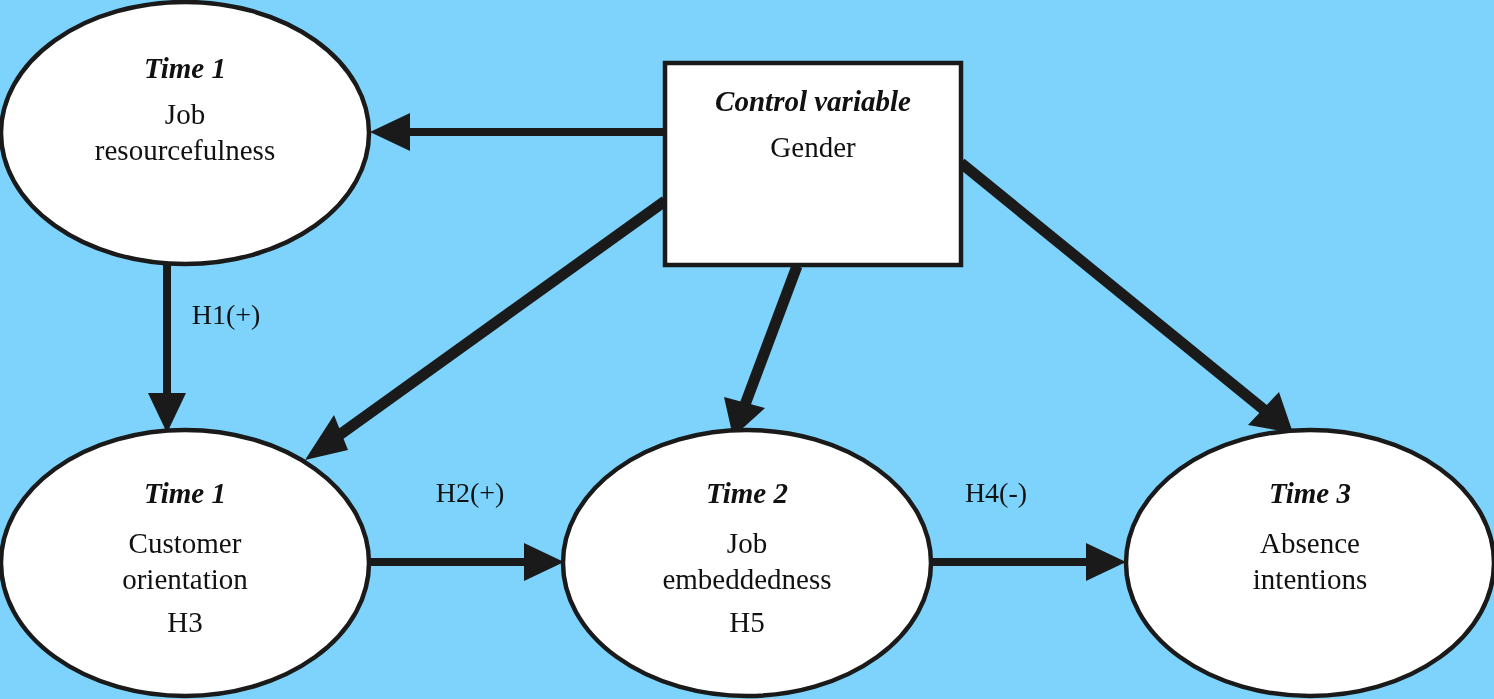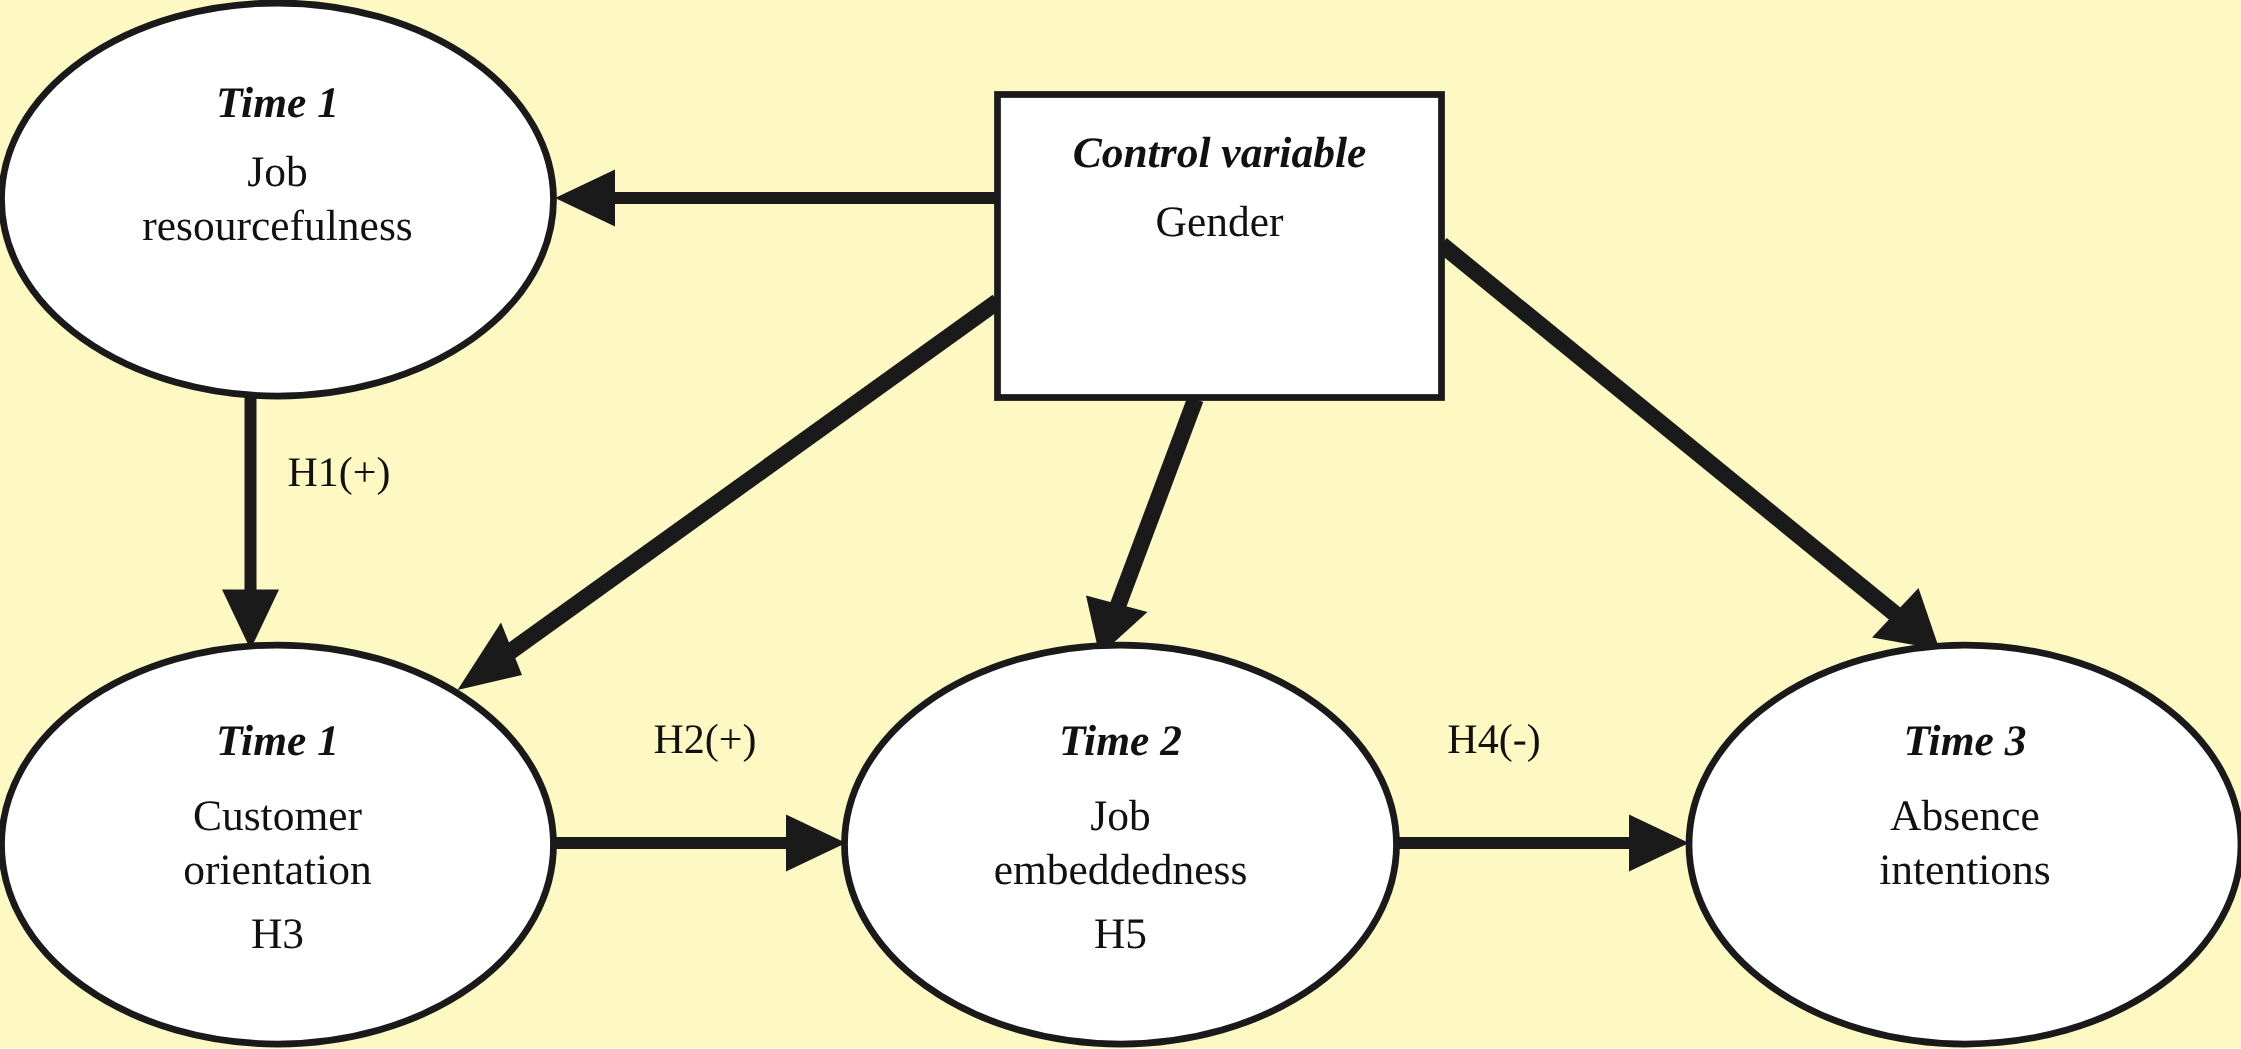--- a/index.html
+++ b/index.html
@@ -10,21 +10,21 @@
   body {
     width: 1494px;
     height: 699px;
     overflow: hidden;
     font-family: "Liberation Serif", "DejaVu Serif", serif;
   }
   #diagram-root {
     position: relative;
     width: 1494px;
     height: 699px;
-    background: #fef9c3;
+    background: #7dd3fc;
   }
   svg.canvas {
     position: absolute;
     left: 0;
     top: 0;
     width: 1494px;
     height: 699px;
   }
   .node-shape {
     fill: #ffffff;

